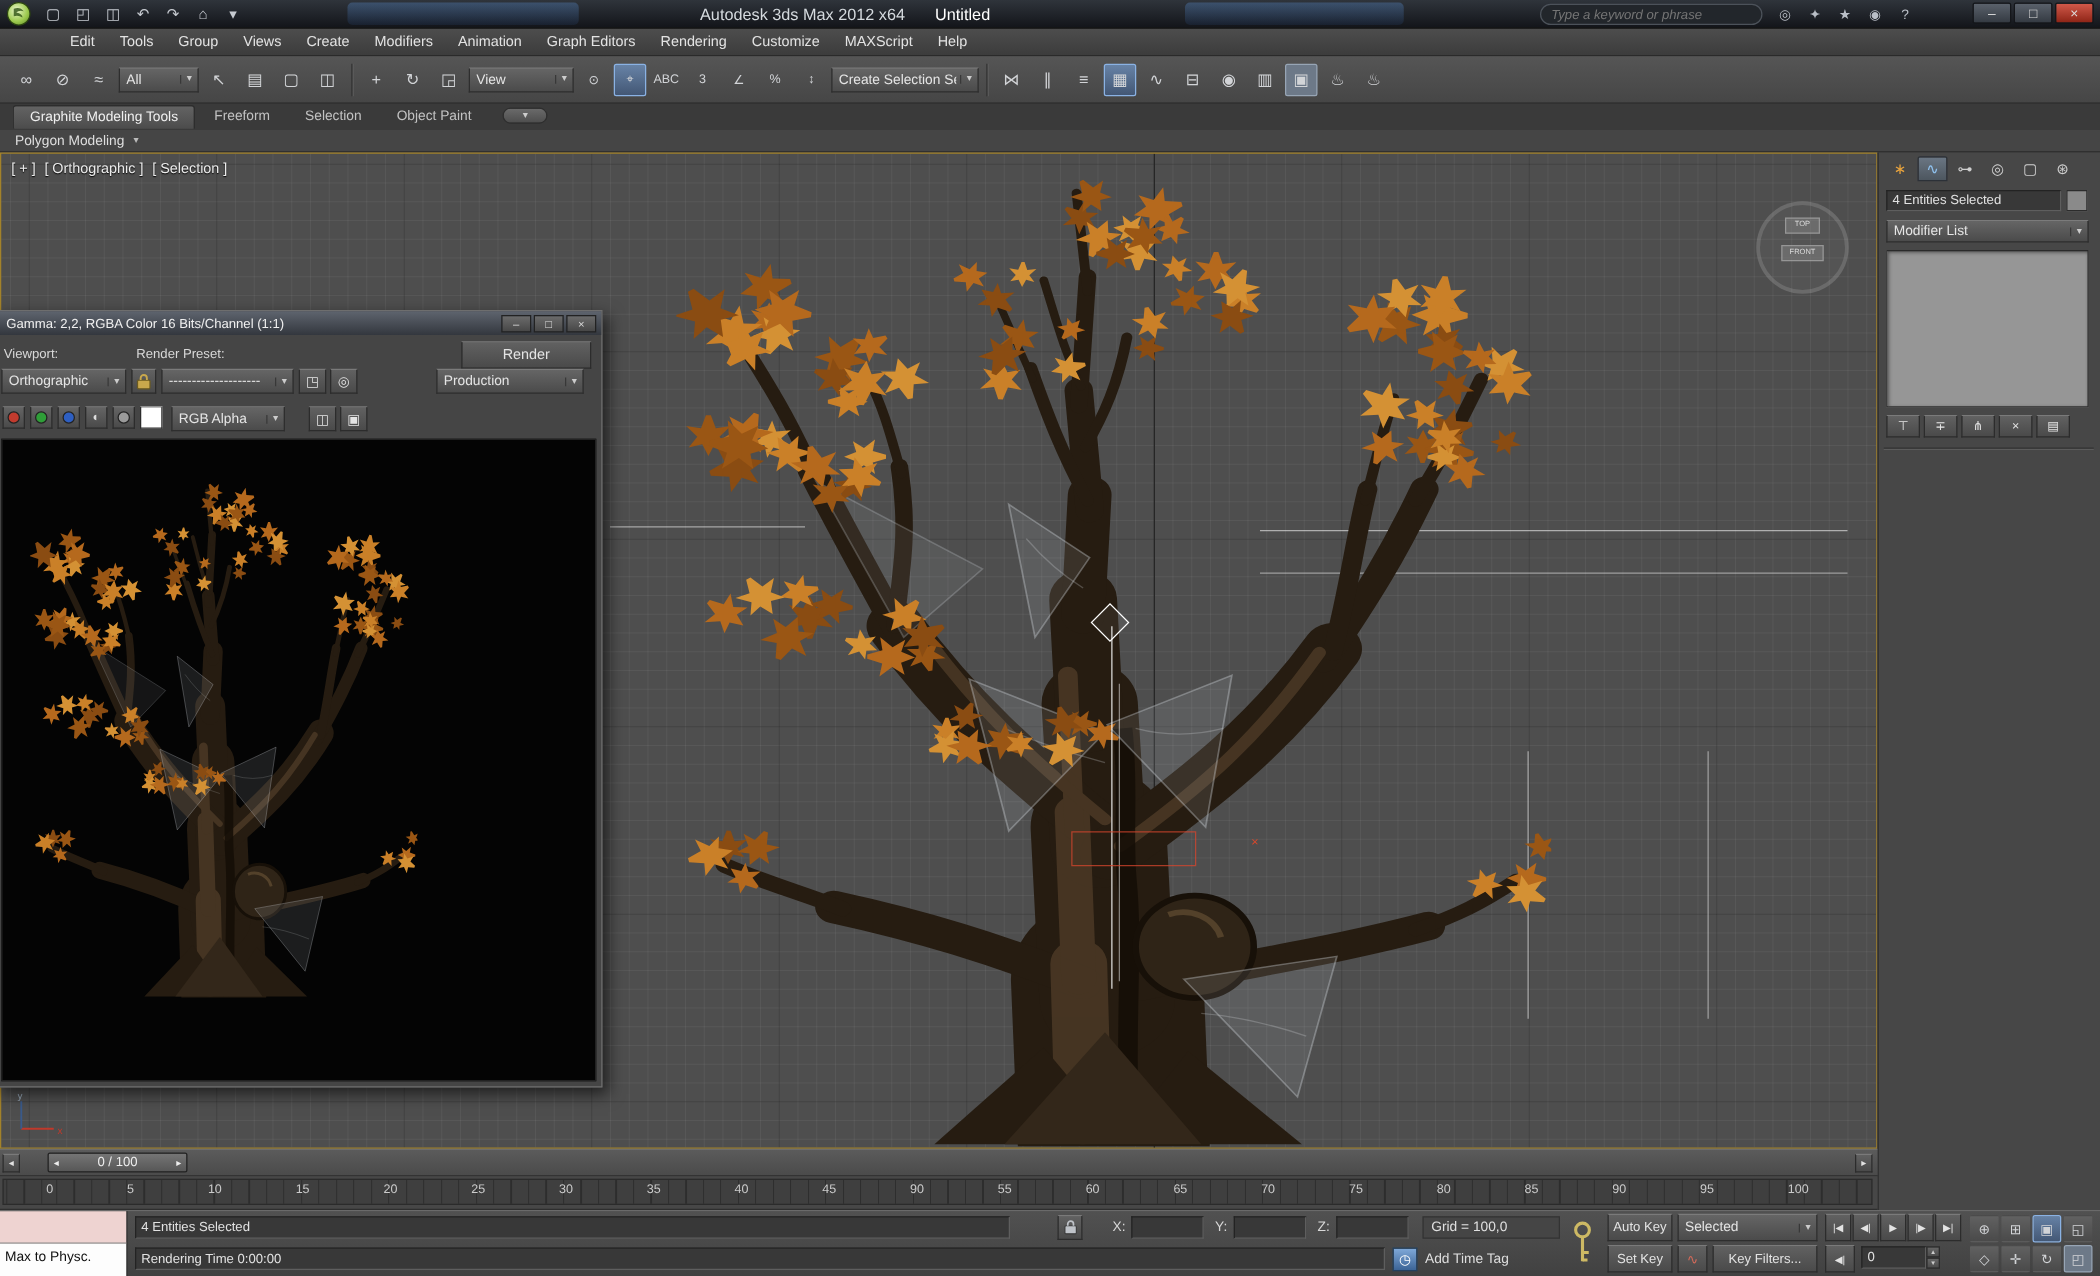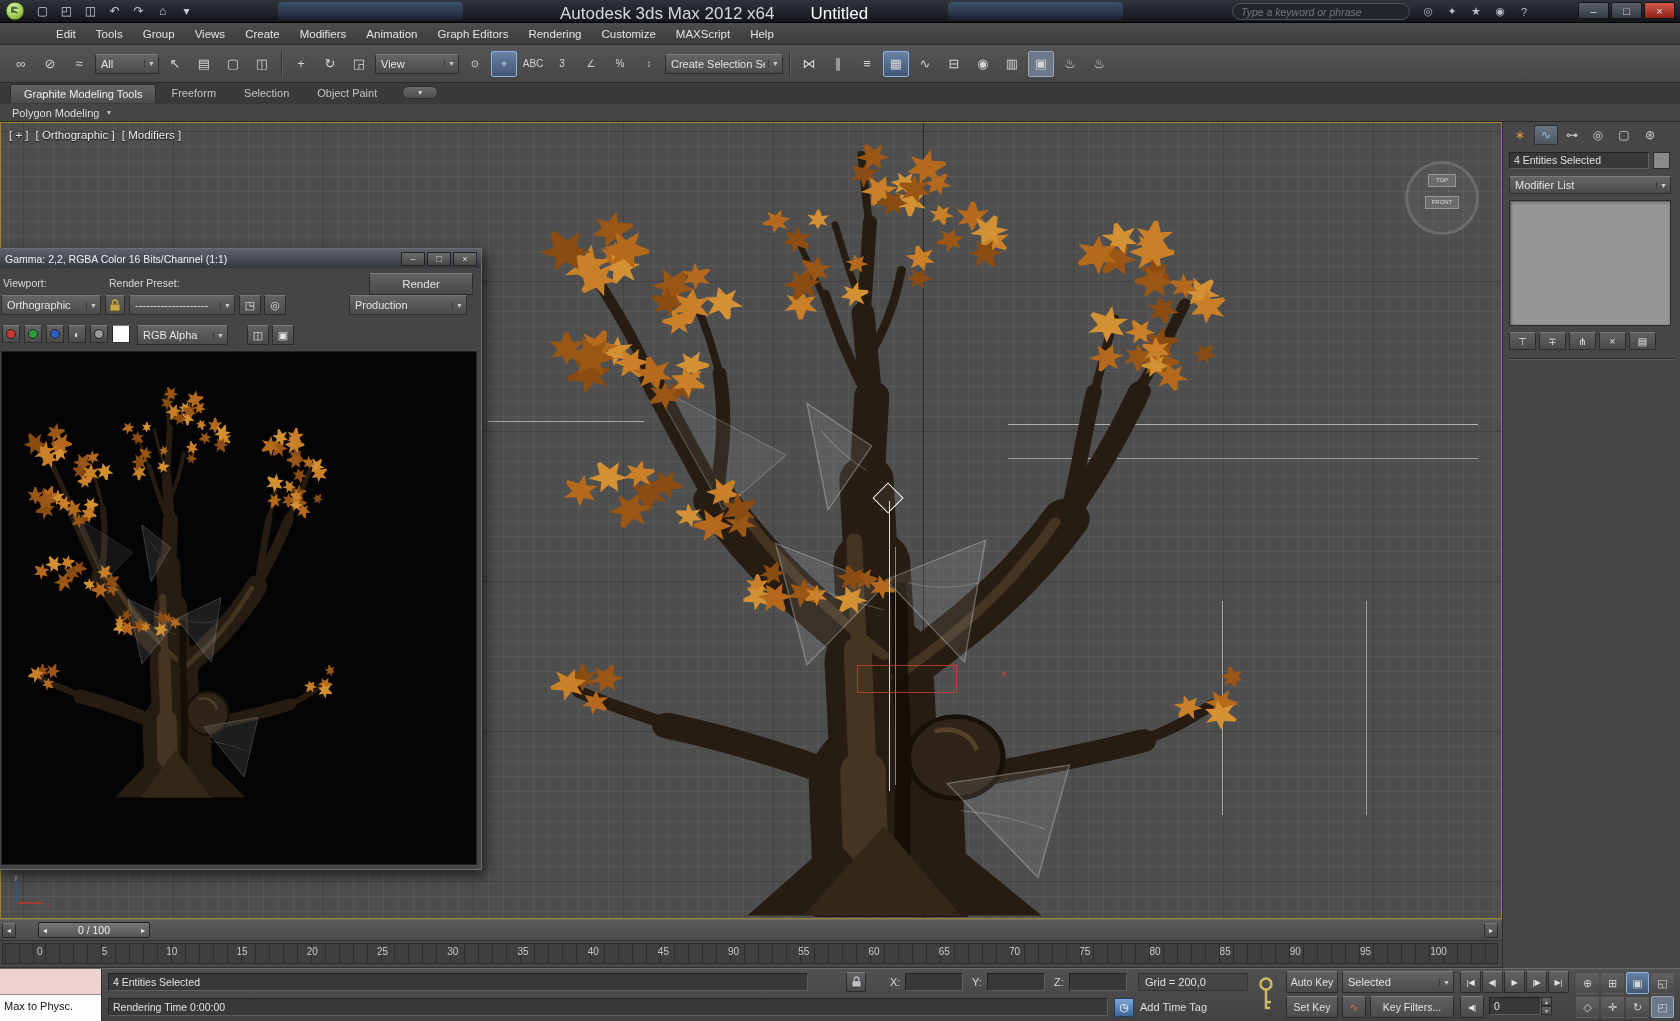--- a/index.html
+++ b/index.html
@@ -19,21 +19,21 @@
   .drop .arr { font-size:7px; color:#ccc; border-left:1px solid #383838; padding:0 3px; margin-left:3px; }
 
   
   .titlebar { position:absolute; left:0; top:0; width:1680px; height:23px;
               background:linear-gradient(#2f343b,#13151a); border-bottom:1px solid #000; }
   .qat { position:absolute; left:32px; top:2px; display:flex; gap:3px; }
   .qat > span { width:21px; height:18px; display:flex; align-items:center; justify-content:center;
                 color:#c6cad0; font-size:12px; border-radius:2px; }
   .tb-glow { position:absolute; top:2px; height:18px; border-radius:4px;
              background:linear-gradient(rgba(95,155,230,.30),rgba(45,85,150,.15)); }
-  .tb-title { position:absolute; left:560px; top:4px; display:flex; gap:36px; font-size:17px; }
+  .tb-title { position:absolute; left:560px; top:4px; display:flex; gap:24px; font-size:13px; }
   .search { position:absolute; left:1232px; top:3px; width:178px; height:17px; border-radius:9px;
             background:#22262b; border:1px solid #4c525a; color:#9aa0a8; font-style:italic;
             font-size:10.5px; padding:0 8px; font-family:"Liberation Sans",sans-serif; }
   .info { position:absolute; left:1418px; top:3px; display:flex; gap:4px; }
   .info > span { width:20px; height:17px; display:flex; align-items:center; justify-content:center;
                  color:#b9bec6; font-size:11px; }
   .winbtns { position:absolute; left:1578px; top:2px; display:flex; gap:2px; }
   .winbtns > span { width:31px; height:17px; display:flex; align-items:center; justify-content:center;
                     font-size:11px; color:#ddd; border:1px solid #14161a; border-radius:2px;
                     background:linear-gradient(#5a616b,#343a42); }
@@ -465,21 +465,21 @@
 
     <div class="gizmo-line" style="left:888px;top:378px;height:290px"></div>
     <div class="gizmo-line" style="left:894px;top:424px;height:238px;opacity:.55"></div>
     <div class="gizmo-diamond"></div>
     <div class="redsel"></div>
     <span class="redx">×</span>
 
     <div class="vplabel">
       <span>[ + ]</span>
       <span>[ Orthographic ]</span>
-      <span>[ Modifiers ]</span>
+      <span>[ Selection ]</span>
     </div>
 
     <div class="viewcube">
       <span class="vc-box" style="top:10px;width:28px;height:13px">TOP</span>
       <span class="vc-box" style="top:32px;width:34px;height:13px">FRONT</span>
     </div>
 
     <svg class="abs" style="left:12px;top:752px" width="44" height="36">
       <line x1="4" y1="28" x2="30" y2="28" stroke="#c0392b" stroke-width="1.5"></line>
       <line x1="4" y1="28" x2="4" y2="6" stroke="#3a5a8a" stroke-width="1.5"></line>
@@ -658,21 +658,21 @@
     </div>
 
     <span class="abs" style="left:890px;top:7px;color:#d8d8d8">X:</span>
     <div class="sunken abs coordf" style="left:905px;top:4px;width:58px"></div>
     <span class="abs" style="left:972px;top:7px;color:#d8d8d8">Y:</span>
     <div class="sunken abs coordf" style="left:987px;top:4px;width:58px"></div>
     <span class="abs" style="left:1054px;top:7px;color:#d8d8d8">Z:</span>
     <div class="sunken abs coordf" style="left:1069px;top:4px;width:58px"></div>
 
     <div class="abs" style="left:1138px;top:4px;width:110px;height:18px;padding:2px 6px;color:#e0e0e0;background:#454545;border:1px solid #333">
-      <span>Grid = 200,0</span>
+      <span>Grid = 100,0</span>
     </div>
 
     <svg class="abs" style="left:1258px;top:7px" width="16" height="38" viewBox="0 0 16 38">
       <circle cx="8" cy="8" r="5.5" fill="none" stroke="#cdb964" stroke-width="2.5"></circle>
       <line x1="8" y1="13.5" x2="8" y2="33" stroke="#cdb964" stroke-width="2.5"></line>
       <line x1="8" y1="26" x2="13" y2="26" stroke="#cdb964" stroke-width="2.5"></line>
       <line x1="8" y1="32" x2="12" y2="32" stroke="#cdb964" stroke-width="2.5"></line>
     </svg>
 
     <div class="btn raised abs sbtn" style="left:1286px;top:2px;width:52px;height:22px">

